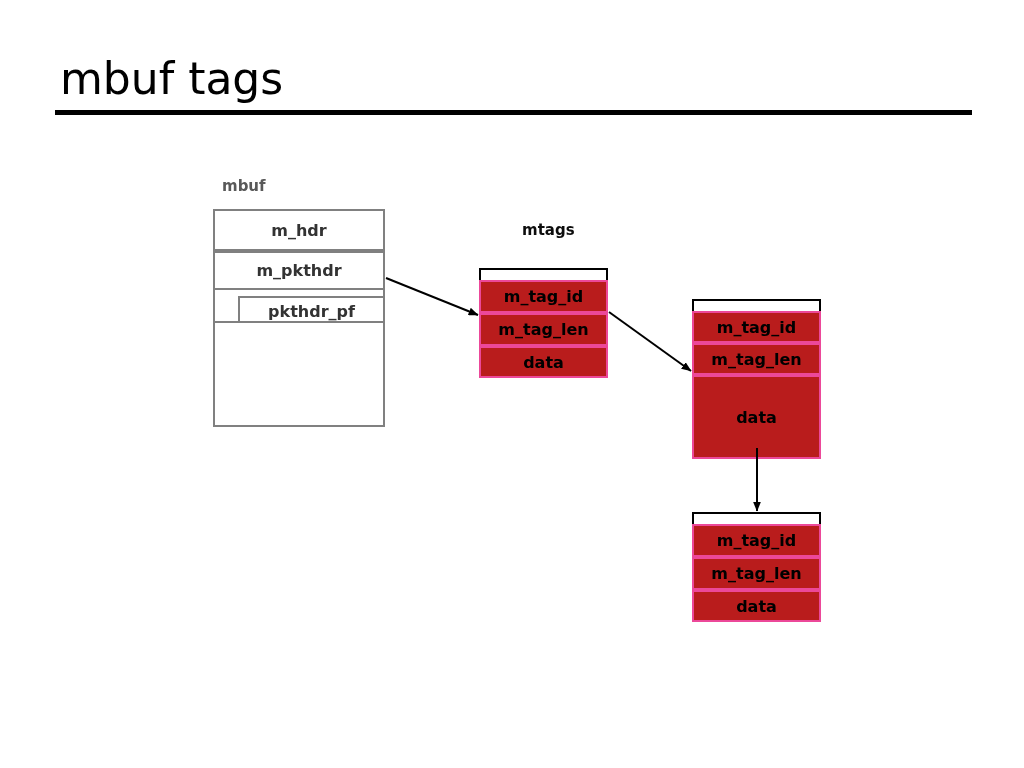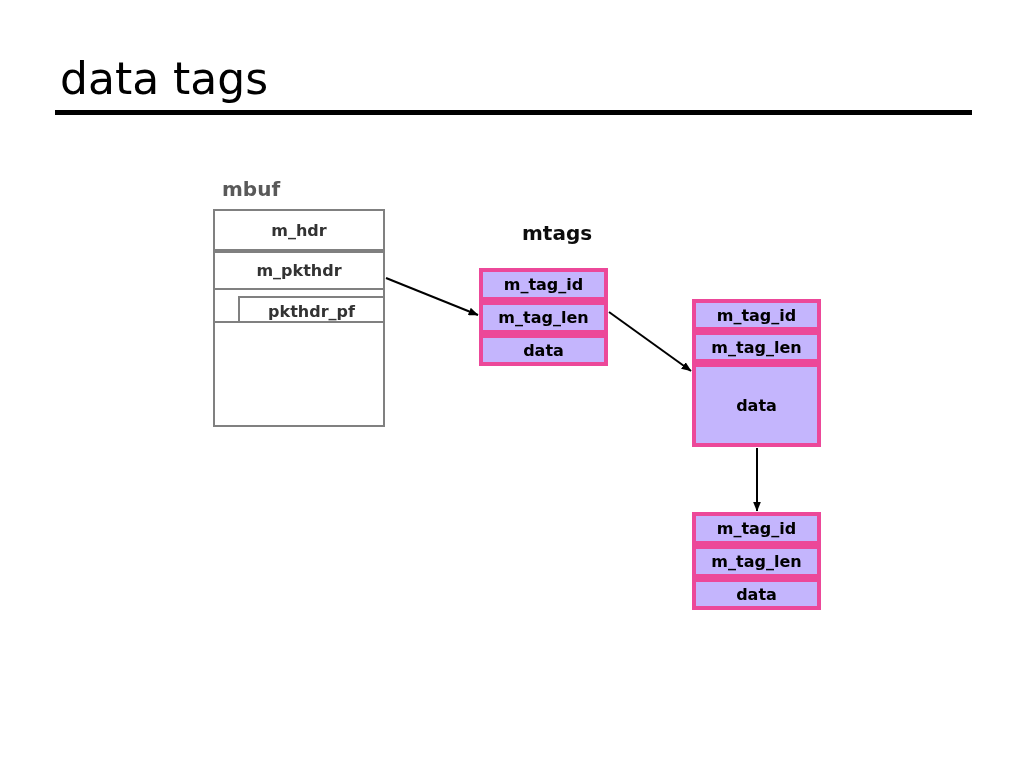--- a/index.html
+++ b/index.html
@@ -40,21 +40,21 @@
   #diagram {
     position: absolute;
     left: 0;
     top: 0;
     width: 1024px;
     height: 768px;
   }
 
   .caption {
     position: absolute;
-    font-size: 20px;
+    font-size: 15px;
     font-weight: bold;
     white-space: nowrap;
   }
   .caption.gray { color: #595959; }
   .caption.black { color: #0d0d0d; margin-left: 36px; }
 
   
   .struct {
     position: absolute;
     box-sizing: border-box;
@@ -76,39 +76,40 @@
     font-size: 16px;
     font-weight: bold;
     white-space: nowrap;
   }
   .cell.gray {
     border: 2px solid #808080;
     background: #ffffff;
     color: #333333;
   }
   .cell.black {
-    border: 4px solid #ec4899;
-    background: #c4b5fd;
+    border: 2px solid #ec4899;
+    background: #b91c1c;
     color: #000000;
+    margin-top: 12px;
   }
 
   
   #arrows {
     position: absolute;
     left: 0;
     top: 0;
     width: 1024px;
     height: 768px;
     pointer-events: none;
   }
 </style>
 </head>
 <body>
 
-<div id="slide-title">data tags</div>
+<div id="slide-title">mbuf tags</div>
 
 <div id="title-rule"></div>
 
 <div id="diagram">
 
   <div class="caption gray" style="left:222px; top:177px;">mbuf</div>
 
   <div class="caption black" style="left:486px; top:221px;">mtags</div>
 
   <div class="struct gray" style="left:213px; top:209px; width:172px; height:218px;"></div>

